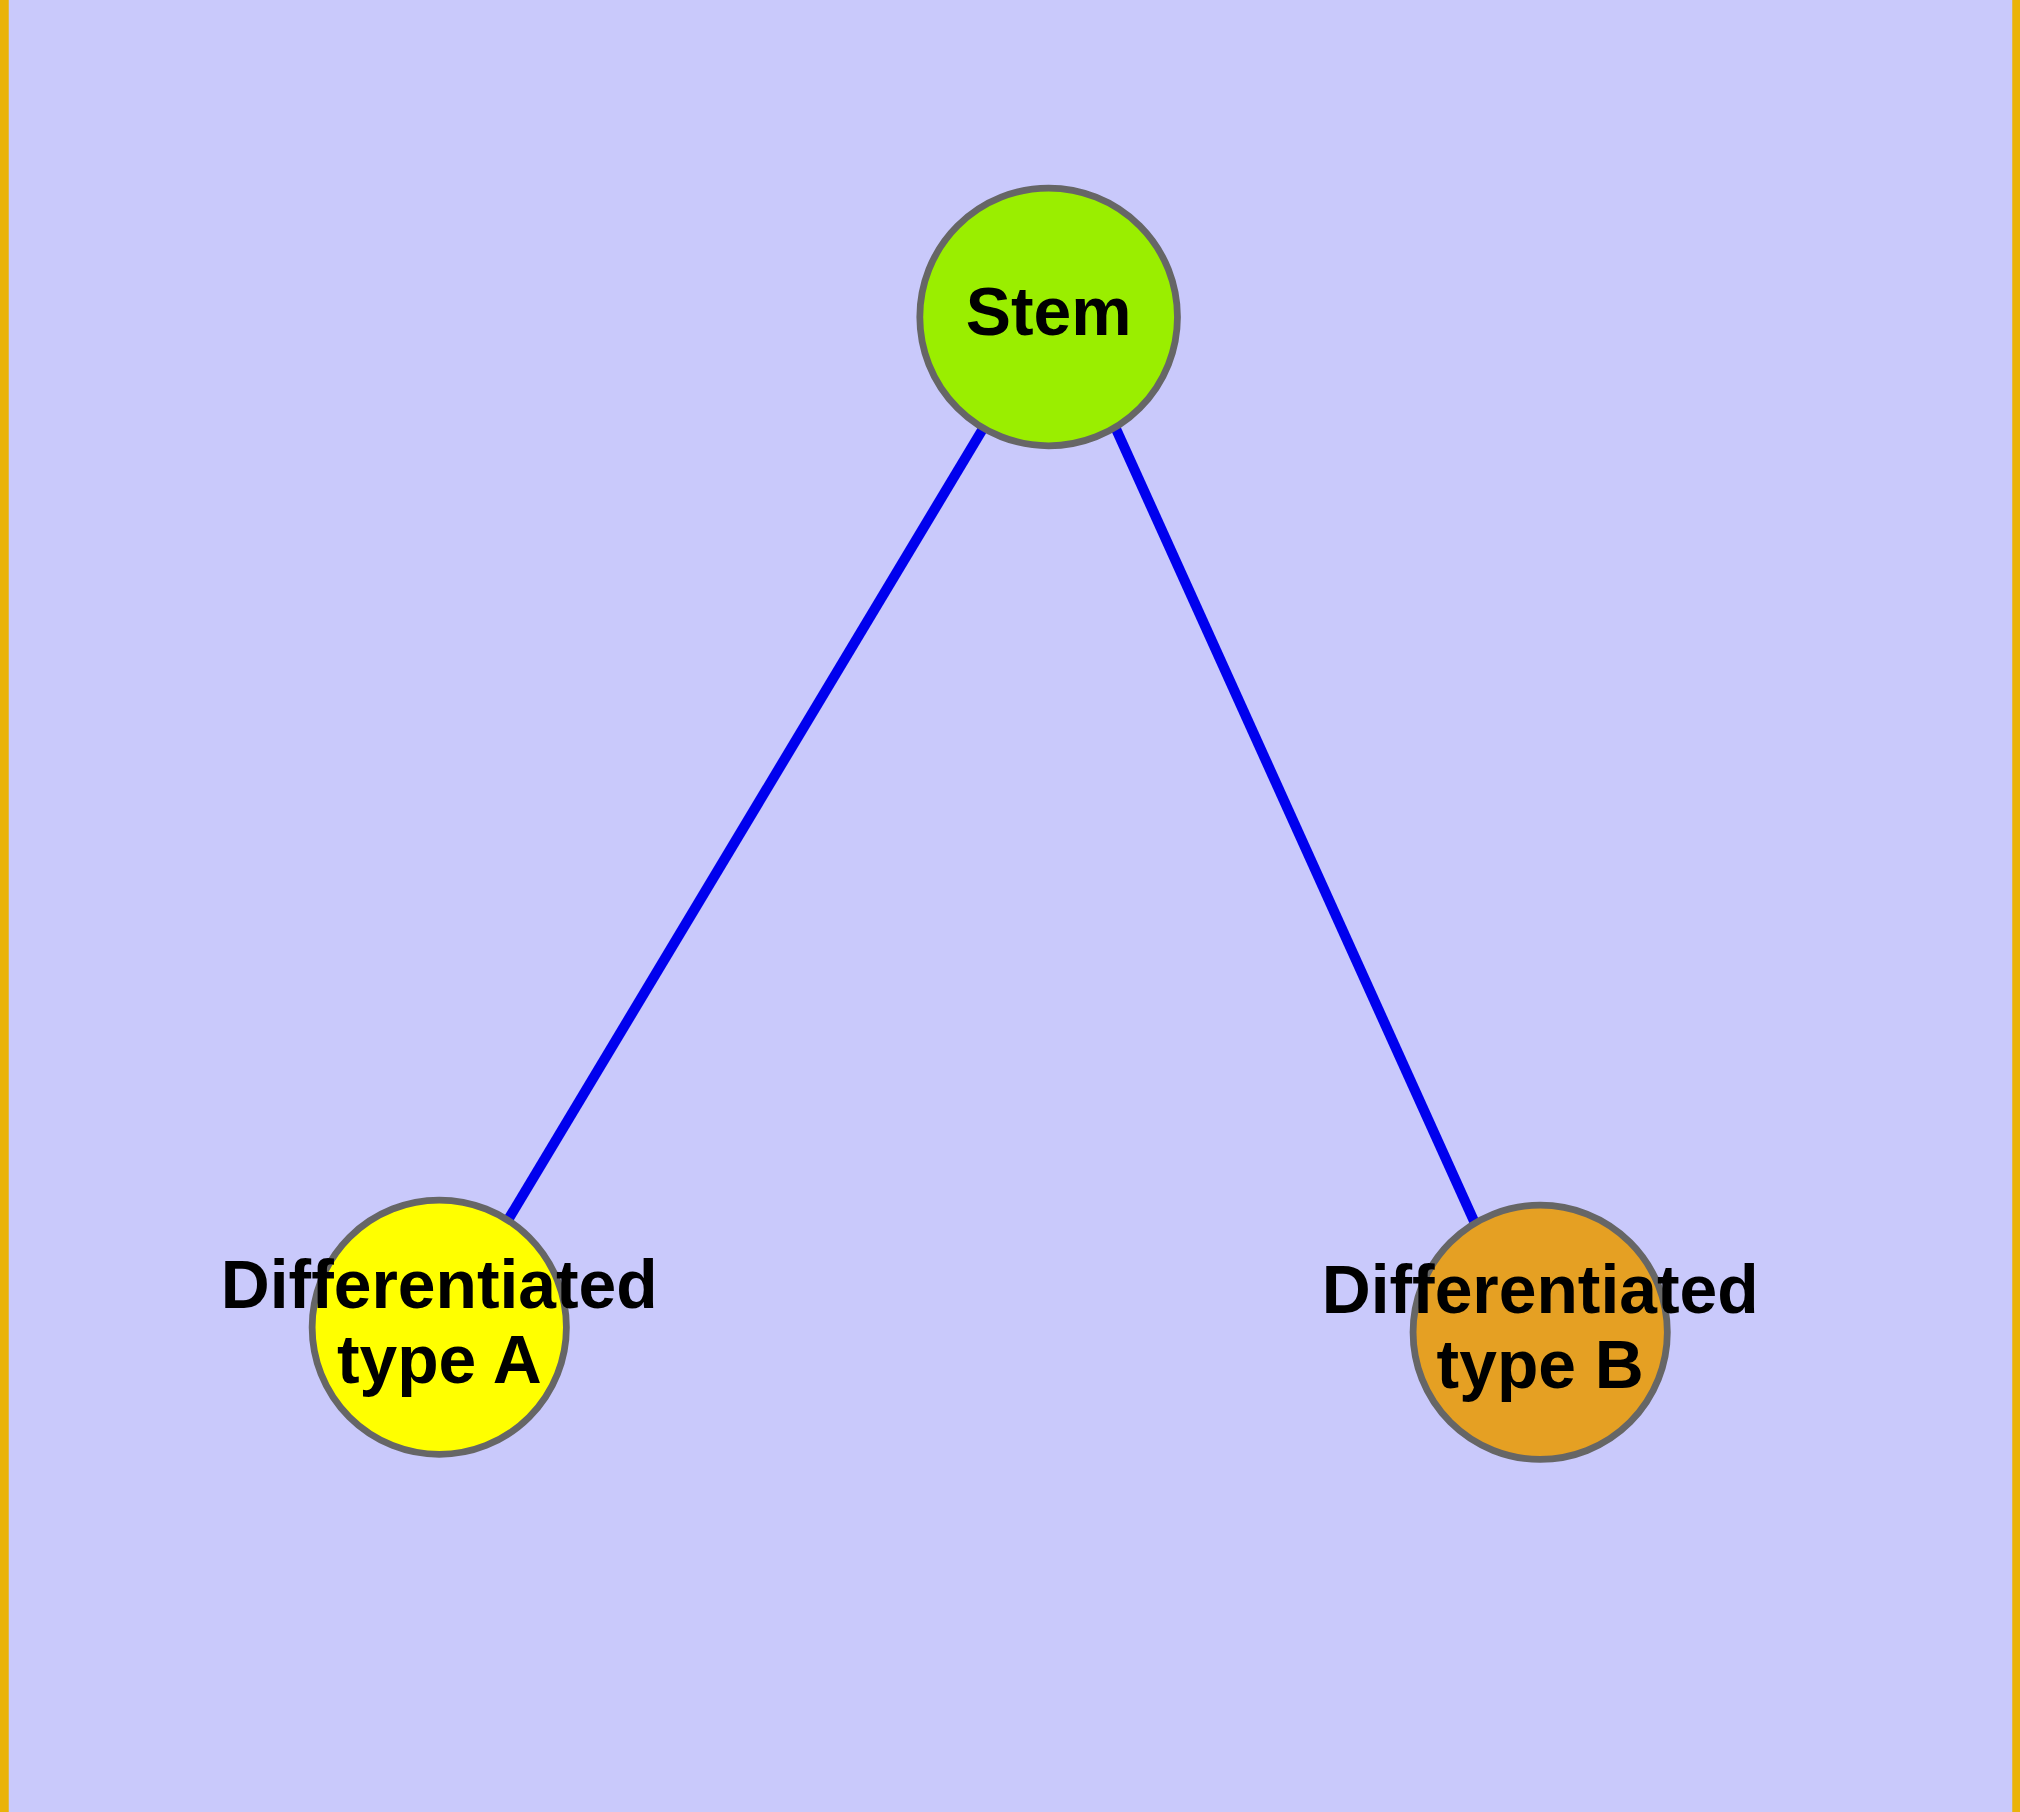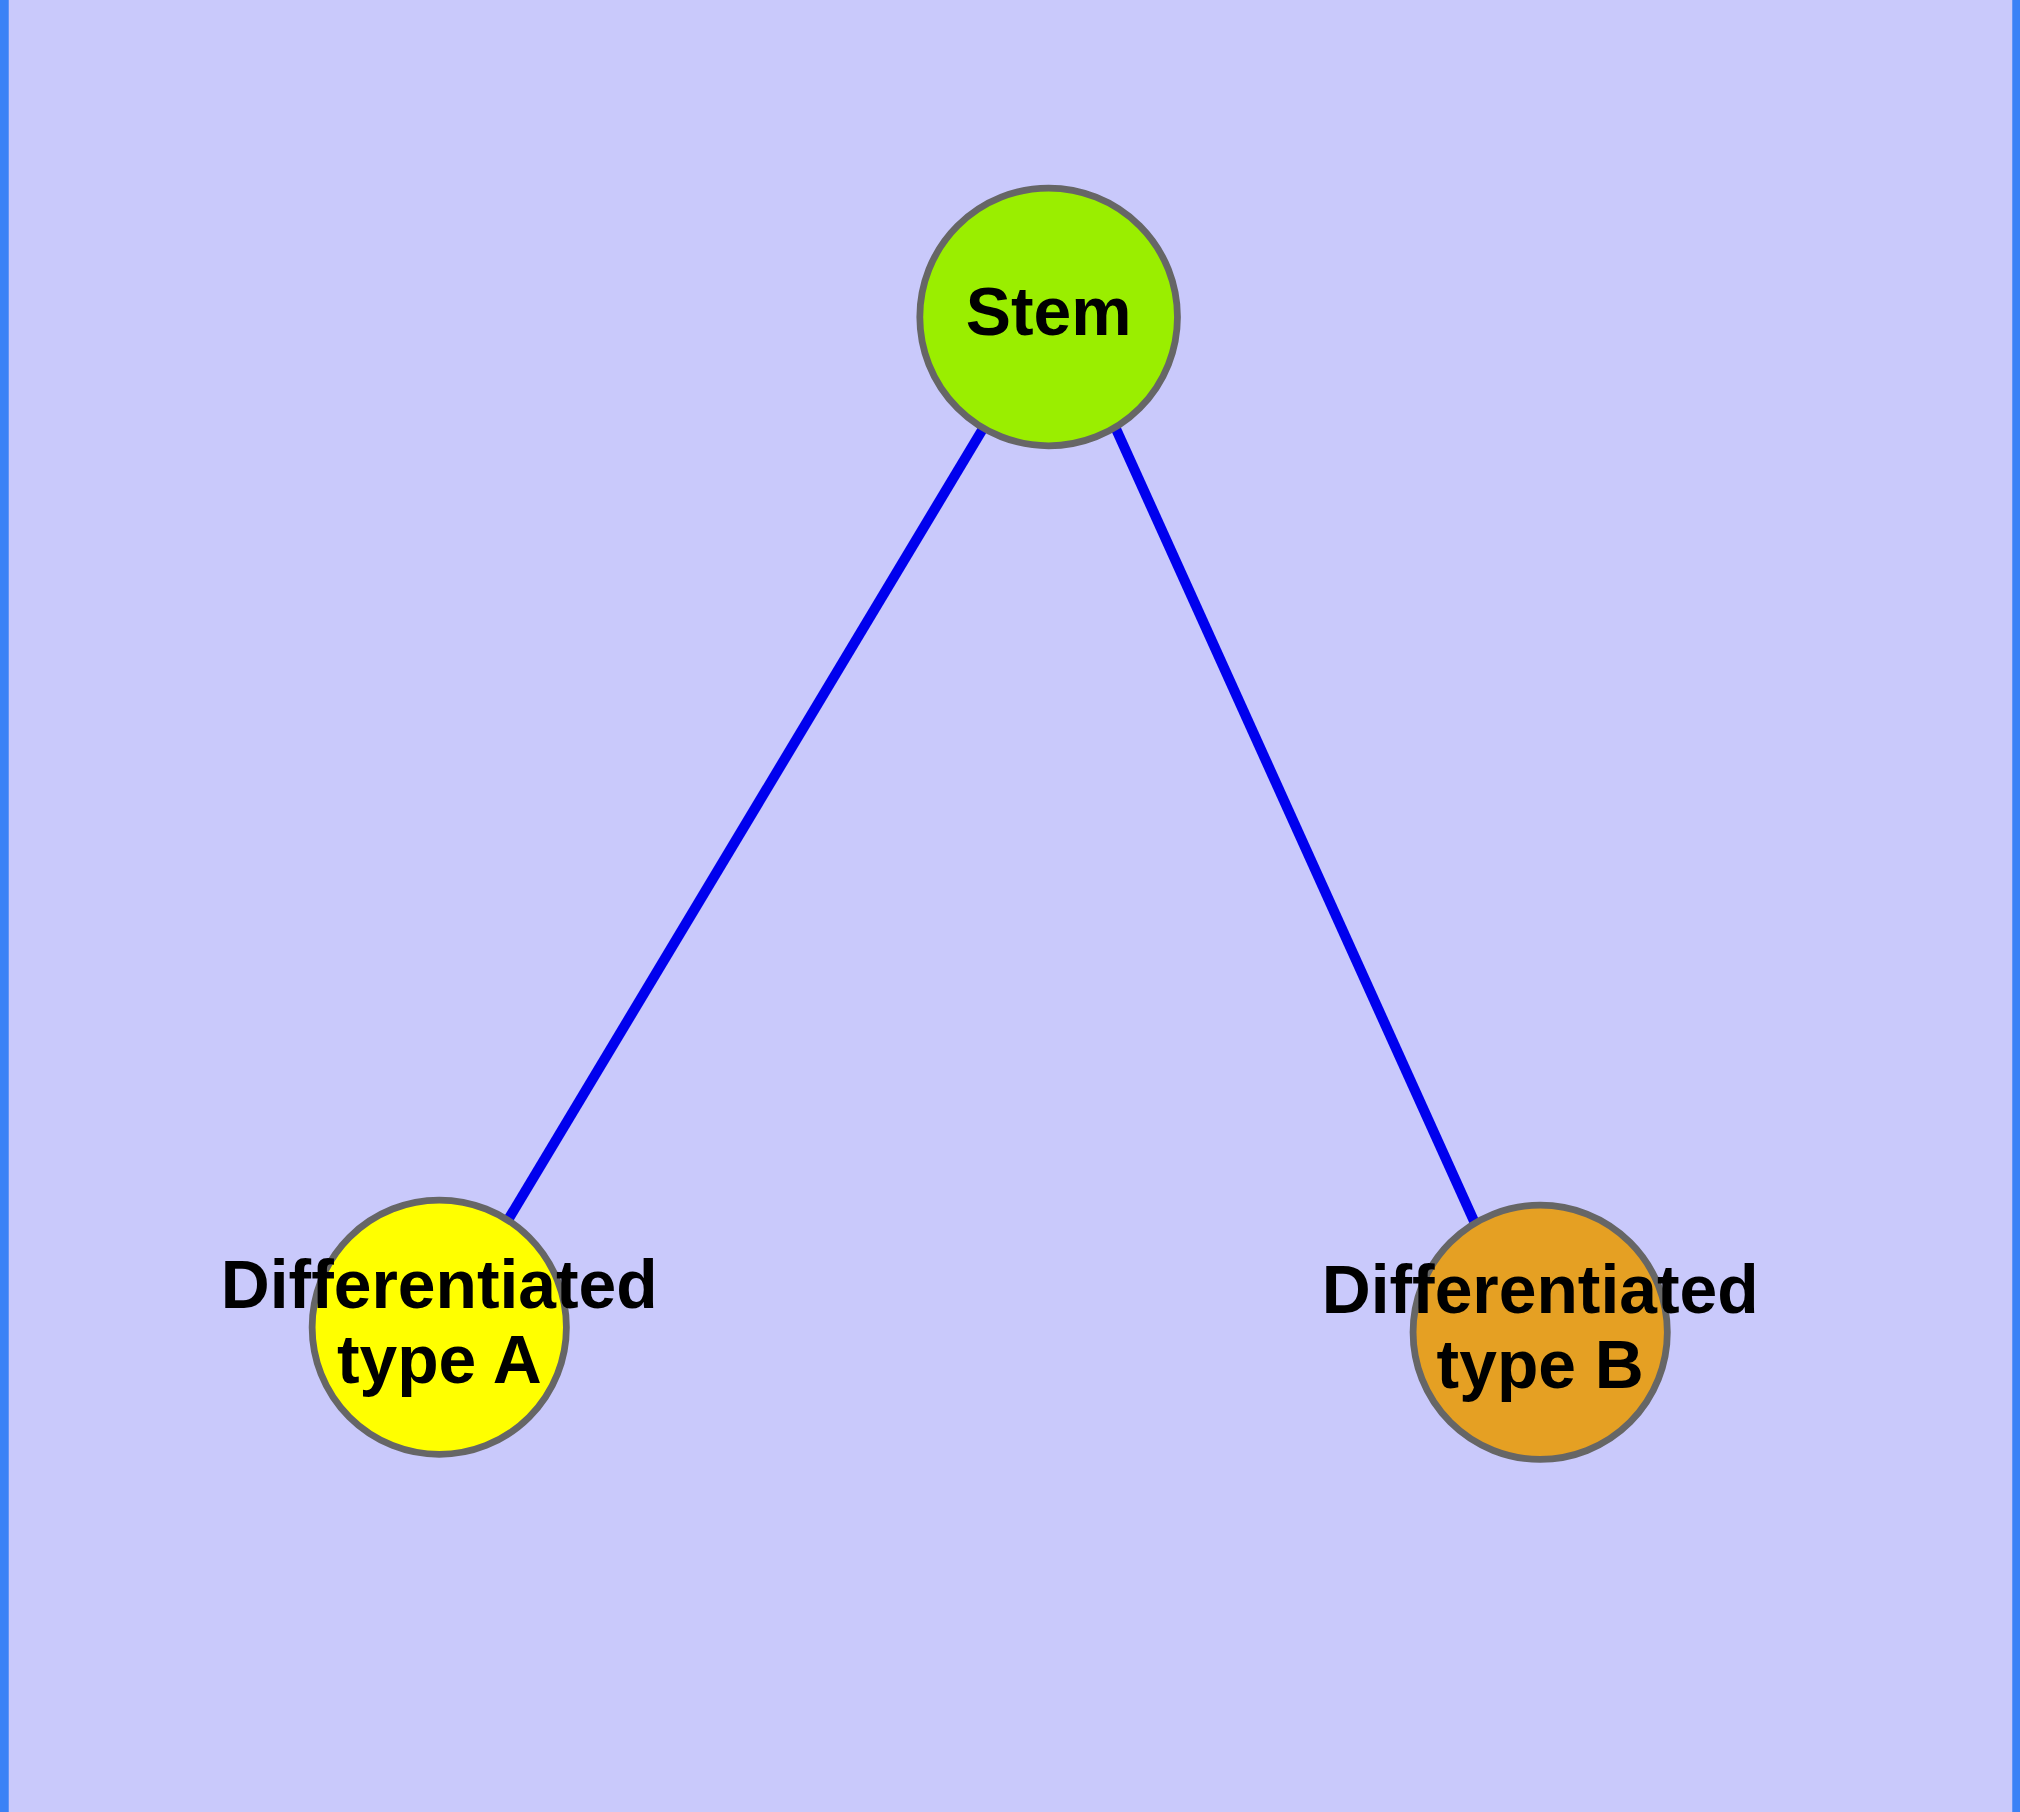--- a/index.html
+++ b/index.html
@@ -27,21 +27,21 @@
   .node-label {
     font-family: "Liberation Sans", sans-serif;
     font-weight: bold;
     fill: #000000;
     dominant-baseline: middle;
   }
 </style>
 </head>
 <body style="background: rgb(255, 255, 255);">
 
-<div id="diagram-root" style="background: #3b82f6;">
+<div id="diagram-root" style="background: #eab308;">
   <svg id="graph-svg" viewBox="0 0 2384 2138" xmlns="http://www.w3.org/2000/svg">
 
     <rect id="plot-background" x="10" y="0" width="2364" height="2138" fill="#c9c9fb"></rect>
 
     <g id="edges-layer">
         <line x1="1160" y1="505" x2="600" y2="1438" stroke="#0000ee" stroke-width="12" stroke-linecap="butt"></line>
         <line x1="1316" y1="505" x2="1739" y2="1441" stroke="#0000ee" stroke-width="12" stroke-linecap="butt"></line>
       </g>
     <g id="nodes-layer">
         <circle cx="1237" cy="374" r="152" fill="#9aee00" stroke="#666666" stroke-width="8"></circle>

